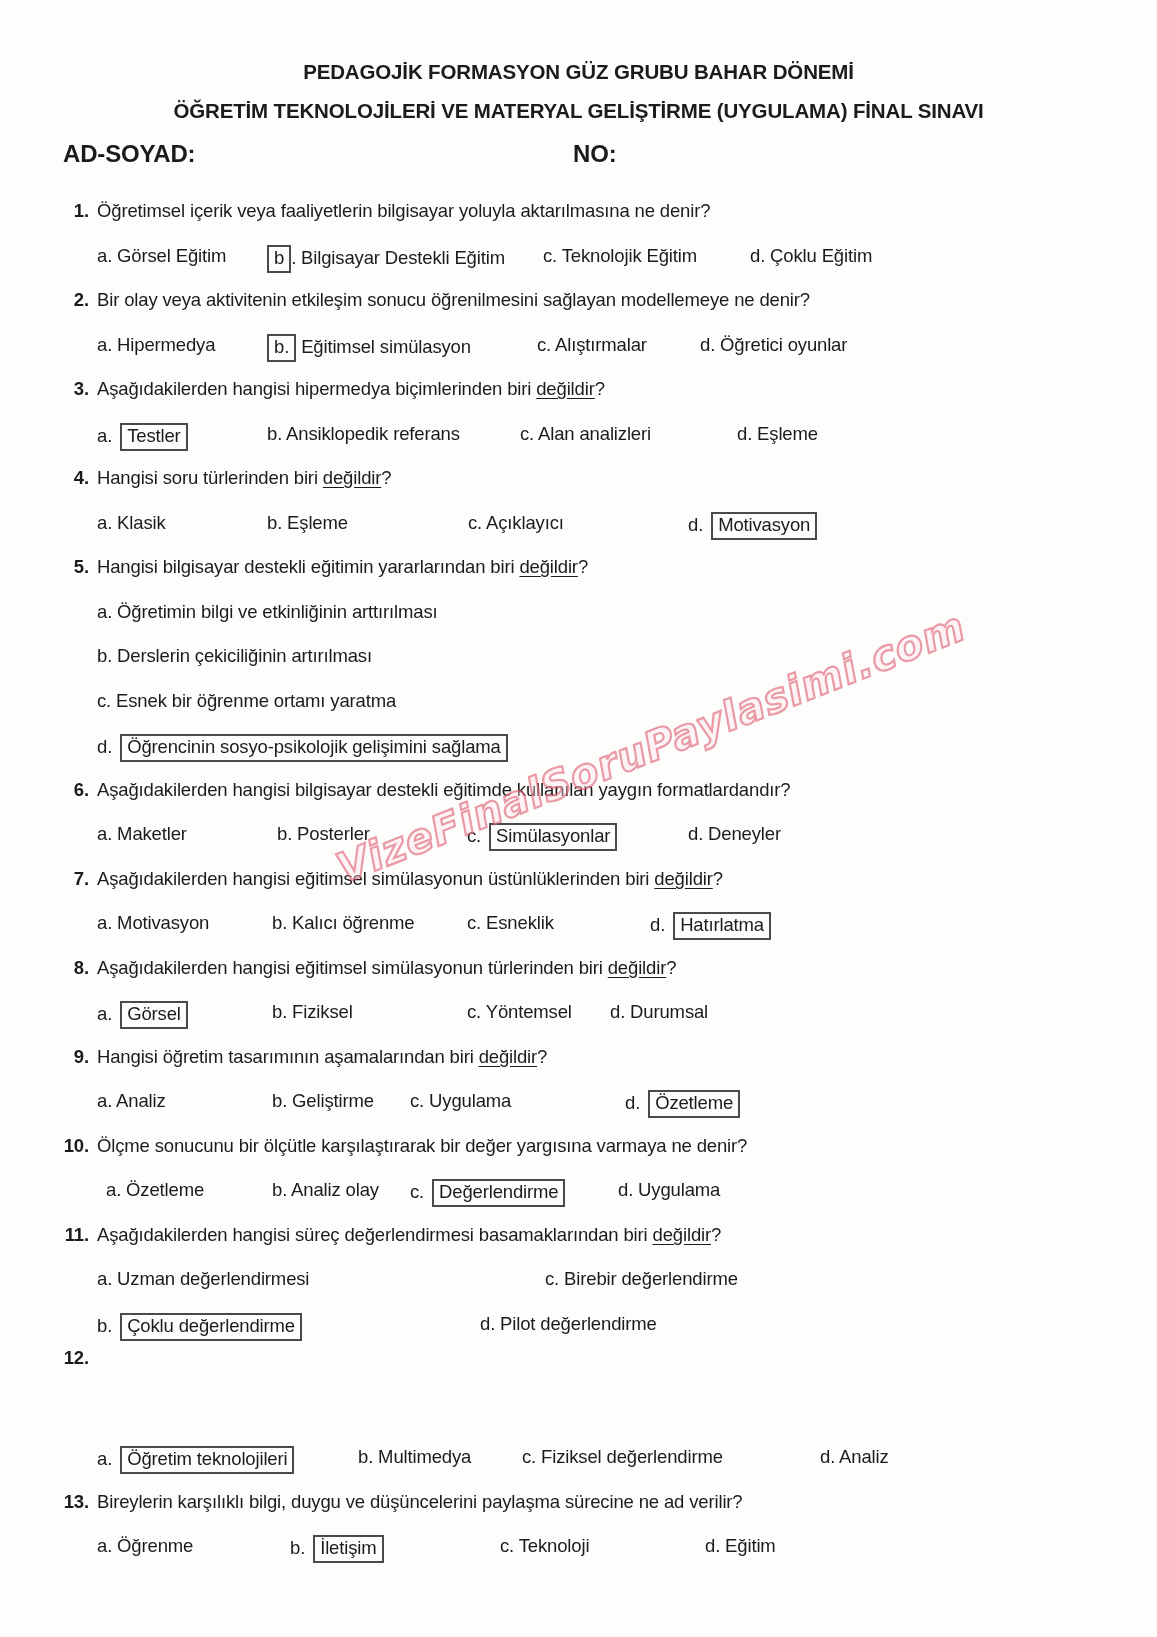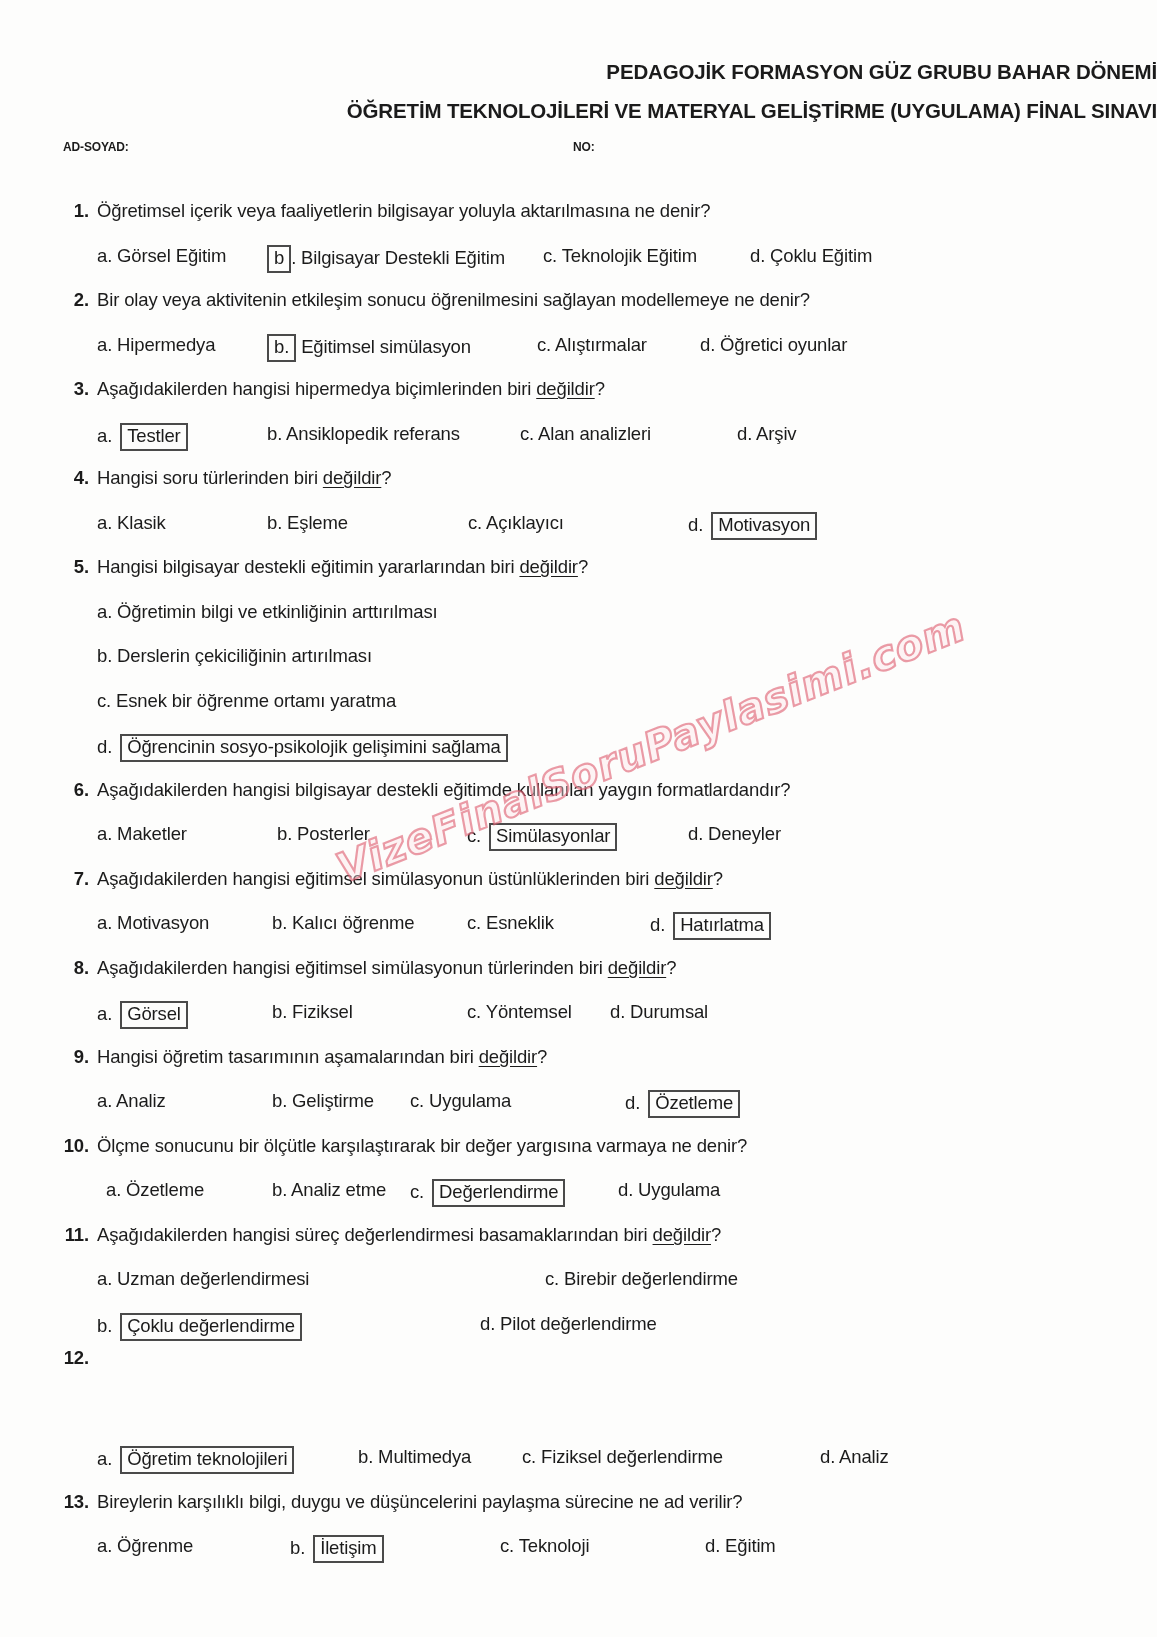--- a/index.html
+++ b/index.html
@@ -2,23 +2,23 @@
 <html><head>
 <meta charset="utf-8">
 <style>
   html,body { margin:0; padding:0; background:#e8e8e8; }
   .page {
     position:relative; width:1157px; height:1637px; margin:0 auto;
     background:#fdfdfc; overflow:hidden;
     font-family:"Liberation Sans", sans-serif; color:#1b1b1b;
     letter-spacing:-0.15px;
   }
-  .hline { position:absolute; left:0; width:100%; text-align:right;
+  .hline { position:absolute; left:0; width:100%; text-align:center;
            font-weight:bold; font-size:20.5px; }
-  .hmeta { position:absolute; font-weight:bold; font-size:12px; }
+  .hmeta { position:absolute; font-weight:bold; font-size:24px; }
   .line { position:absolute; left:0; width:1157px; font-size:18.5px; }
   .q { display:flex; }
   .qnum { flex:0 0 89px; text-align:right; font-weight:bold; }
   .qtext { margin-left:8px; white-space:nowrap; }
   .wrap .qtext { white-space:normal; max-width:952px; line-height:44px; }
   .u { text-decoration:underline; text-underline-offset:3px; }
   .u:empty { display:none; }
   .opt { position:absolute; top:0; white-space:nowrap; }
   .pre:empty { display:none; }
   .bx { display:inline-block; border:2px solid #4a4a4a; padding:0 5px 2px; line-height:1.2; }
@@ -67,21 +67,21 @@
   </div>
 
   <div class="line q" style="top:378px">
       <span class="qnum">3.</span>
       <div class="qtext"><span>Aşağıdakilerden hangisi hipermedya biçimlerinden biri </span><span class="u">değildir</span><span>?</span></div>
     </div>
   <div class="line" style="top:423px">
     <span class="opt" style="left:97px"><span class="pre">a.</span><span class="bx">Testler</span><span class="post"></span></span>
     <span class="opt" style="left:267px"><span class="pre">b. Ansiklopedik referans</span><span class="post"></span></span>
     <span class="opt" style="left:520px"><span class="pre">c. Alan analizleri</span><span class="post"></span></span>
-    <span class="opt" style="left:737px"><span class="pre">d. Arşiv</span><span class="post"></span></span>
+    <span class="opt" style="left:737px"><span class="pre">d. Eşleme</span><span class="post"></span></span>
   </div>
 
   <div class="line q" style="top:467px">
       <span class="qnum">4.</span>
       <div class="qtext"><span>Hangisi soru türlerinden biri </span><span class="u">değildir</span><span>?</span></div>
     </div>
   <div class="line" style="top:512px">
     <span class="opt" style="left:97px"><span class="pre">a. Klasik</span><span class="post"></span></span>
     <span class="opt" style="left:267px"><span class="pre">b. Eşleme</span><span class="post"></span></span>
     <span class="opt" style="left:468px"><span class="pre">c. Açıklayıcı</span><span class="post"></span></span>
@@ -148,21 +148,21 @@
     <span class="opt" style="left:410px"><span class="pre">c. Uygulama</span><span class="post"></span></span>
     <span class="opt" style="left:625px"><span class="pre">d.</span><span class="bx">Özetleme</span><span class="post"></span></span>
   </div>
 
   <div class="line q" style="top:1135px">
       <span class="qnum">10.</span>
       <div class="qtext"><span>Ölçme sonucunu bir ölçütle karşılaştırarak bir değer yargısına varmaya ne denir?</span><span></span></div>
     </div>
   <div class="line" style="top:1179px">
     <span class="opt" style="left:106px"><span class="pre">a. Özetleme</span><span class="post"></span></span>
-    <span class="opt" style="left:272px"><span class="pre">b. Analiz etme</span><span class="post"></span></span>
+    <span class="opt" style="left:272px"><span class="pre">b. Analiz olay</span><span class="post"></span></span>
     <span class="opt" style="left:410px"><span class="pre">c.</span><span class="bx">Değerlendirme</span><span class="post"></span></span>
     <span class="opt" style="left:618px"><span class="pre">d. Uygulama</span><span class="post"></span></span>
   </div>
 
   <div class="line q" style="top:1224px">
       <span class="qnum">11.</span>
       <div class="qtext"><span>Aşağıdakilerden hangisi süreç değerlendirmesi basamaklarından biri </span><span class="u">değildir</span><span>?</span></div>
     </div>
   <div class="line" style="top:1268px">
     <span class="opt" style="left:97px"><span class="pre">a. Uzman değerlendirmesi</span><span class="post"></span></span>

